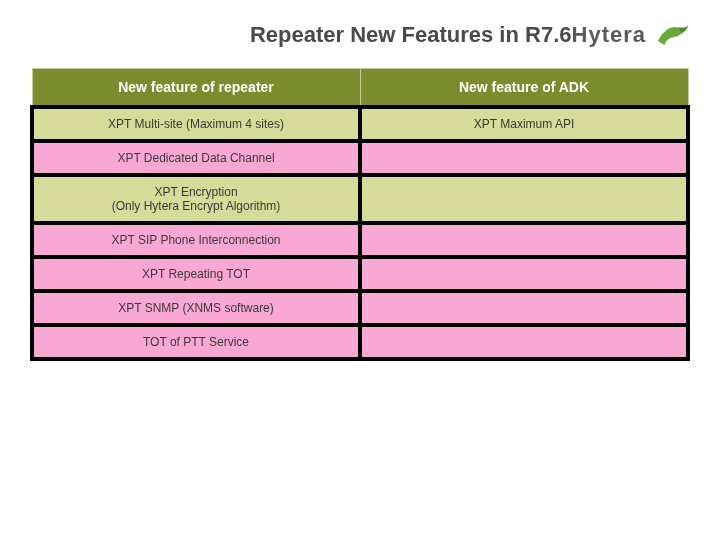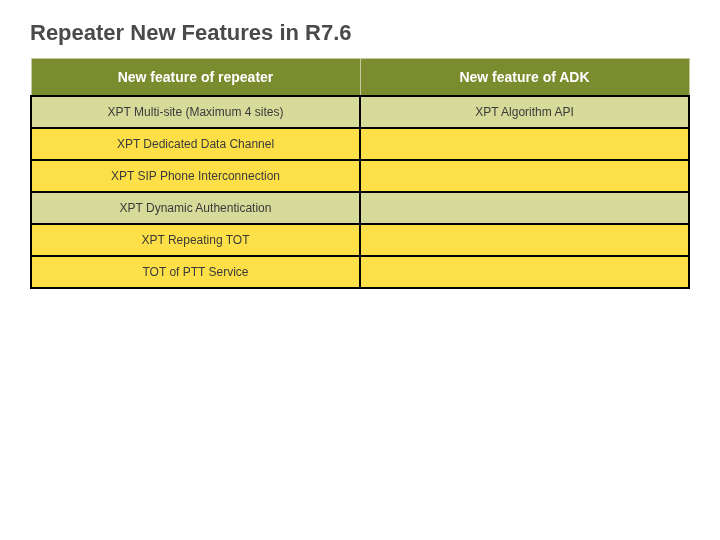--- a/index.html
+++ b/index.html
@@ -12,23 +12,23 @@
     }
     .page {
       width: 720px;
       height: 540px;
       background: #ffffff;
       position: relative;
       padding: 20px 30px;
     }
     .header {
       display: flex;
-      justify-content: space-between;
+      justify-content: flex-end;
       align-items: center;
-      margin-bottom: 12px;
+      margin-bottom: 18px;
     }
     .page-title {
       font-size: 22px;
       font-weight: bold;
       color: #4a4a4a;
     }
     .logo-area {
       display: flex;
       align-items: center;
     }
@@ -58,73 +58,84 @@
       font-size: 14px;
       font-weight: bold;
       text-align: center;
       padding: 10px 8px;
       border: 1px solid #c8c8a0;
     }
     .row-light {
       background-color: #d6db9a;
     }
     .row-dark {
-      background-color: #fde047;
+      background-color: #f9a8d4;
     }
     .cell {
       font-size: 12px;
       color: #3a3a3a;
       text-align: center;
       padding: 8px 10px;
-      border: 2px solid #000000;
+      border: 4px solid #000000;
       vertical-align: middle;
     }
     .cell-left {
       width: 50%;
     }
     .cell-right {
       width: 50%;
       text-align: center;
     }
   </style>
 </head>
 <body>
 
 <div class="page">
   <div class="header">
     <div class="page-title">Repeater New Features in R7.6</div>
+    <div class="logo-area">
+      <span class="logo-text">Hytera</span>
+      <svg class="logo-bird" viewBox="0 0 50 35" xmlns="http://www.w3.org/2000/svg">
+        <path d="M10,25 Q20,5 35,8 Q45,10 48,5 Q42,18 30,20 Q20,22 18,30 Z" fill="#6aaa3a"></path>
+        <path d="M35,8 Q45,10 48,5 Q46,12 40,15 Q38,11 35,8 Z" fill="#4a8a2a"></path>
+      </svg>
+    </div>
   </div>
 
   <div class="table-container">
     <table>
       <thead>
         <tr>
           <th class="col-header cell-left">New feature of repeater</th>
           <th class="col-header cell-right">New feature of ADK</th>
         </tr>
       </thead>
       <tbody id="table-body">
       <tr class="row-light">
             <td class="cell cell-left">XPT Multi-site (Maximum 4 sites)</td>
-            <td class="cell cell-right">XPT Algorithm API</td>
+            <td class="cell cell-right">XPT Maximum API</td>
           </tr>
           <tr class="row-dark">
             <td class="cell cell-left">XPT Dedicated Data Channel</td>
+            <td class="cell cell-right"></td>
+          </tr>
+          <tr class="row-light">
+            <td class="cell cell-left">XPT Encryption<br>(Only Hytera Encrypt Algorithm)</td>
             <td class="cell cell-right"></td>
           </tr>
           <tr class="row-dark">
             <td class="cell cell-left">XPT SIP Phone Interconnection</td>
             <td class="cell cell-right"></td>
           </tr>
-          <tr class="row-light">
-            <td class="cell cell-left">XPT Dynamic Authentication</td>
+          <tr class="row-dark">
+            <td class="cell cell-left">XPT Repeating TOT</td>
             <td class="cell cell-right"></td>
           </tr>
           <tr class="row-dark">
-            <td class="cell cell-left">XPT Repeating TOT</td>
+            <td class="cell cell-left">XPT SNMP (XNMS software)</td>
             <td class="cell cell-right"></td>
           </tr>
           <tr class="row-dark">
             <td class="cell cell-left">TOT of PTT Service</td>
             <td class="cell cell-right"></td>
           </tr>
         </tbody>
     </table>
   </div>
 </div>

